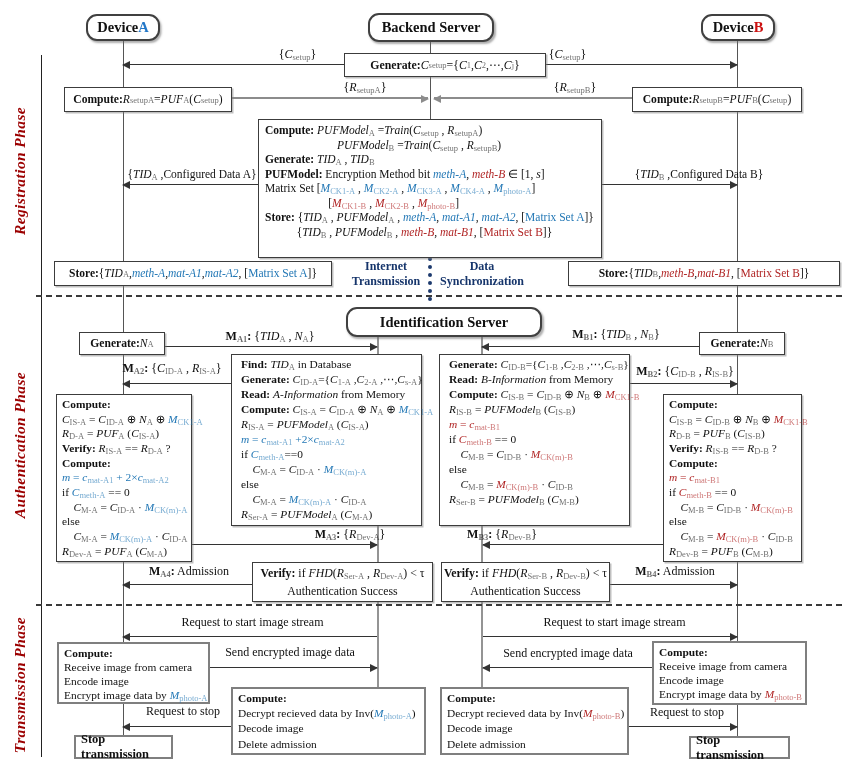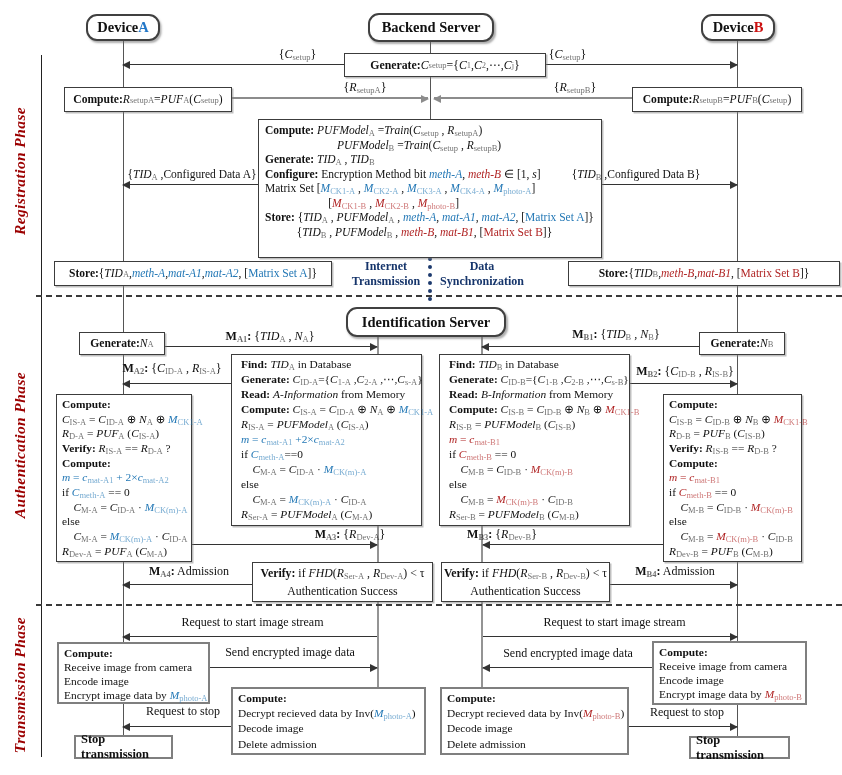--- a/index.html
+++ b/index.html
@@ -125,41 +125,41 @@
   <div class="hl" style="left:123px;top:726px;width:108px">
       <span class="ah l"></span>
     </div>
   <div class="hl" style="left:628px;top:726px;width:109px">
       <span class="ah r"></span>
     </div>
 
   <div class="rbx" style="left:86px;top:14px;width:74px;height:27px">Device <span class="ca">A</span></div>
   <div class="rbx" style="left:368px;top:13px;width:126px;height:29px">Backend Server</div>
   <div class="rbx" style="left:701px;top:14px;width:74px;height:27px">Device <span class="cb">B</span></div>
-  <div class="rbx" style="left:346px;top:307px;width:160px;height:30px">Identification Server</div>
+  <div class="rbx" style="left:346px;top:307px;width:196px;height:30px">Identification Server</div>
 
   <div class="lbl" style="left:240px;top:47px;width:115px">{<i>C</i><sub>setup</sub>}</div>
   <div class="lbl" style="left:510px;top:47px;width:115px">{<i>C</i><sub>setup</sub>}</div>
   <div class="bx ctr" style="left:344px;top:53px;width:202px;height:24px;font-size:11.8px"><b>Generate:</b> <i>C</i><sub>setup</sub>={<i>C</i><sub>1</sub> ,<i>C</i><sub>2</sub> ,⋯,<i>C</i><sub>j</sub>}</div>
   <div class="bx ctr" style="left:64px;top:87px;width:168px;height:25px"><b>Compute:</b> <i>R</i><sub>setupA</sub>=<i>PUF</i><sub>A</sub> (<i>C</i><sub>setup</sub>)</div>
   <div class="bx ctr" style="left:632px;top:87px;width:170px;height:25px"><b>Compute:</b> <i>R</i><sub>setupB</sub>=<i>PUF</i><sub>B</sub> (<i>C</i><sub>setup</sub>)</div>
   <div class="lbl" style="left:310px;top:80px;width:110px">{<i>R</i><sub>setupA</sub>}</div>
   <div class="lbl" style="left:520px;top:80px;width:110px">{<i>R</i><sub>setupB</sub>}</div>
   <div class="bx big" style="left:258px;top:119px;width:344px;height:139px">
       <div class="ln"><b>Compute:</b> <i>PUFModel</i><sub>A</sub> =<i>Train</i>(<i>C</i><sub>setup</sub> , <i>R</i><sub>setupA</sub>)</div>
       <div class="ln">                         <i>PUFModel</i><sub>B</sub> =<i>Train</i>(<i>C</i><sub>setup</sub> , <i>R</i><sub>setupB</sub>)</div>
       <div class="ln"><b>Generate:</b> <i>TID</i><sub>A</sub> , <i>TID</i><sub>B</sub></div>
-      <div class="ln"><b>Configure:</b> Encryption Method bit <span class="ca"><i>meth-A</i></span>, <span class="cb"><i>meth-B</i></span> ∈ [1, <i>s</i>]</div>
+      <div class="ln"><b>PUFModel:</b> Encryption Method bit <span class="ca"><i>meth-A</i></span>, <span class="cb"><i>meth-B</i></span> ∈ [1, <i>s</i>]</div>
       <div class="ln">Matrix Set [<span class="ca"><i>M</i><sub>CK1-A</sub></span> , <span class="ca"><i>M</i><sub>CK2-A</sub></span> , <span class="ca"><i>M</i><sub>CK3-A</sub></span> , <span class="ca"><i>M</i><sub>CK4-A</sub></span> , <span class="ca"><i>M</i><sub>photo-A</sub></span>]</div>
       <div class="ln">                      [<span class="cb"><i>M</i><sub>CK1-B</sub></span> , <span class="cb"><i>M</i><sub>CK2-B</sub></span> , <span class="cb"><i>M</i><sub>photo-B</sub></span>]</div>
       <div class="ln"><b>Store:</b> {<i>TID</i><sub>A</sub> , <i>PUFModel</i><sub>A</sub> , <span class="ca"><i>meth-A</i></span>, <span class="ca"><i>mat-A1</i></span>, <span class="ca"><i>mat-A2</i></span>, [<span class="ca">Matrix Set A</span>]}</div>
       <div class="ln">           {<i>TID</i><sub>B</sub> , <i>PUFModel</i><sub>B</sub> , <span class="cb"><i>meth-B</i></span>, <span class="cb"><i>mat-B1</i></span>, [<span class="cb">Matrix Set B</span>]}</div>
     </div>
   <div class="lbl sm" style="left:124px;top:168px;width:136px">{<i>TID</i><sub>A</sub> ,Configured Data A}</div>
-  <div class="lbl sm" style="left:566px;top:168px;width:140px">{<i>TID</i><sub>B</sub> ,Configured Data B}</div>
+  <div class="lbl sm" style="left:629px;top:168px;width:140px">{<i>TID</i><sub>B</sub> ,Configured Data B}</div>
   <div class="bx ctr st" style="left:54px;top:261px;width:278px;height:25px"><b>Store:</b> {<i>TID</i><sub>A</sub> , <span class="ca"><i>meth-A</i></span>, <span class="ca"><i>mat-A1</i></span>, <span class="ca"><i>mat-A2</i></span>, [<span class="ca">Matrix Set A</span>]}</div>
   <div class="bx ctr st" style="left:568px;top:261px;width:272px;height:25px"><b>Store:</b> {<i>TID</i><sub>B</sub>, <span class="cb"><i>meth-B</i></span>, <span class="cb"><i>mat-B1</i></span>, [<span class="cb">Matrix Set B</span>]}</div>
   <div class="net" style="left:344px;top:259px;width:84px">
       <div class="ln">Internet</div>
       <div class="ln">Transmission</div>
     </div>
   <div class="net" style="left:434px;top:259px;width:96px">
       <div class="ln">Data</div>
       <div class="ln">Synchronization</div>
     </div>
@@ -183,21 +183,20 @@
       <div class="ln"><b>Compute:</b> <i>C</i><sub>IS-A</sub> = <i>C</i><sub>ID-A</sub> ⊕ <i>N</i><sub>A</sub> ⊕ <span class="ca"><i>M</i><sub>CK1-A</sub></span></div>
       <div class="ln"><i>R</i><sub>IS-A</sub> = <i>PUFModel</i><sub>A</sub> (<i>C</i><sub>IS-A</sub>)</div>
       <div class="ln"><span class="ca"><i>m</i> = <i>c</i><sub>mat-A1</sub> +2×<i>c</i><sub>mat-A2</sub></span></div>
       <div class="ln">if <span class="ca"><i>C</i><sub>meth-A</sub></span>==0</div>
       <div class="ln">    <i>C</i><sub>M-A</sub> = <i>C</i><sub>ID-A</sub> · <span class="ca"><i>M</i><sub>CK(m)-A</sub></span></div>
       <div class="ln">else</div>
       <div class="ln">    <i>C</i><sub>M-A</sub> = <span class="ca"><i>M</i><sub>CK(m)-A</sub></span> · <i>C</i><sub>ID-A</sub></div>
       <div class="ln"><i>R</i><sub>Ser-A</sub> = <i>PUFModel</i><sub>A</sub> (<i>C</i><sub>M-A</sub>)</div>
     </div>
   <div class="bx find" style="left:439px;top:354px;width:191px;height:172px">
-      <div class="ln"><b>Find:</b> <i>TID</i><sub>B</sub> in Database</div>
       <div class="ln"><b>Generate:</b> <i>C</i><sub>ID-B</sub>={<i>C</i><sub>1-B</sub> ,<i>C</i><sub>2-B</sub> ,⋯,<i>C</i><sub>s-B</sub>}</div>
       <div class="ln"><b>Read:</b> <i>B-Information</i> from Memory</div>
       <div class="ln"><b>Compute:</b> <i>C</i><sub>IS-B</sub> = <i>C</i><sub>ID-B</sub> ⊕ <i>N</i><sub>B</sub> ⊕ <span class="cb"><i>M</i><sub>CK1-B</sub></span></div>
       <div class="ln"><i>R</i><sub>IS-B</sub> = <i>PUFModel</i><sub>B</sub> (<i>C</i><sub>IS-B</sub>)</div>
       <div class="ln"><span class="cb"><i>m</i> = <i>c</i><sub>mat-B1</sub></span></div>
       <div class="ln">if <span class="cb"><i>C</i><sub>meth-B</sub></span> == 0</div>
       <div class="ln">    <i>C</i><sub>M-B</sub> = <i>C</i><sub>ID-B</sub> · <span class="cb"><i>M</i><sub>CK(m)-B</sub></span></div>
       <div class="ln">else</div>
       <div class="ln">    <i>C</i><sub>M-B</sub> = <span class="cb"><i>M</i><sub>CK(m)-B</sub></span> · <i>C</i><sub>ID-B</sub></div>
       <div class="ln"><i>R</i><sub>Ser-B</sub> = <i>PUFModel</i><sub>B</sub> (<i>C</i><sub>M-B</sub>)</div>

